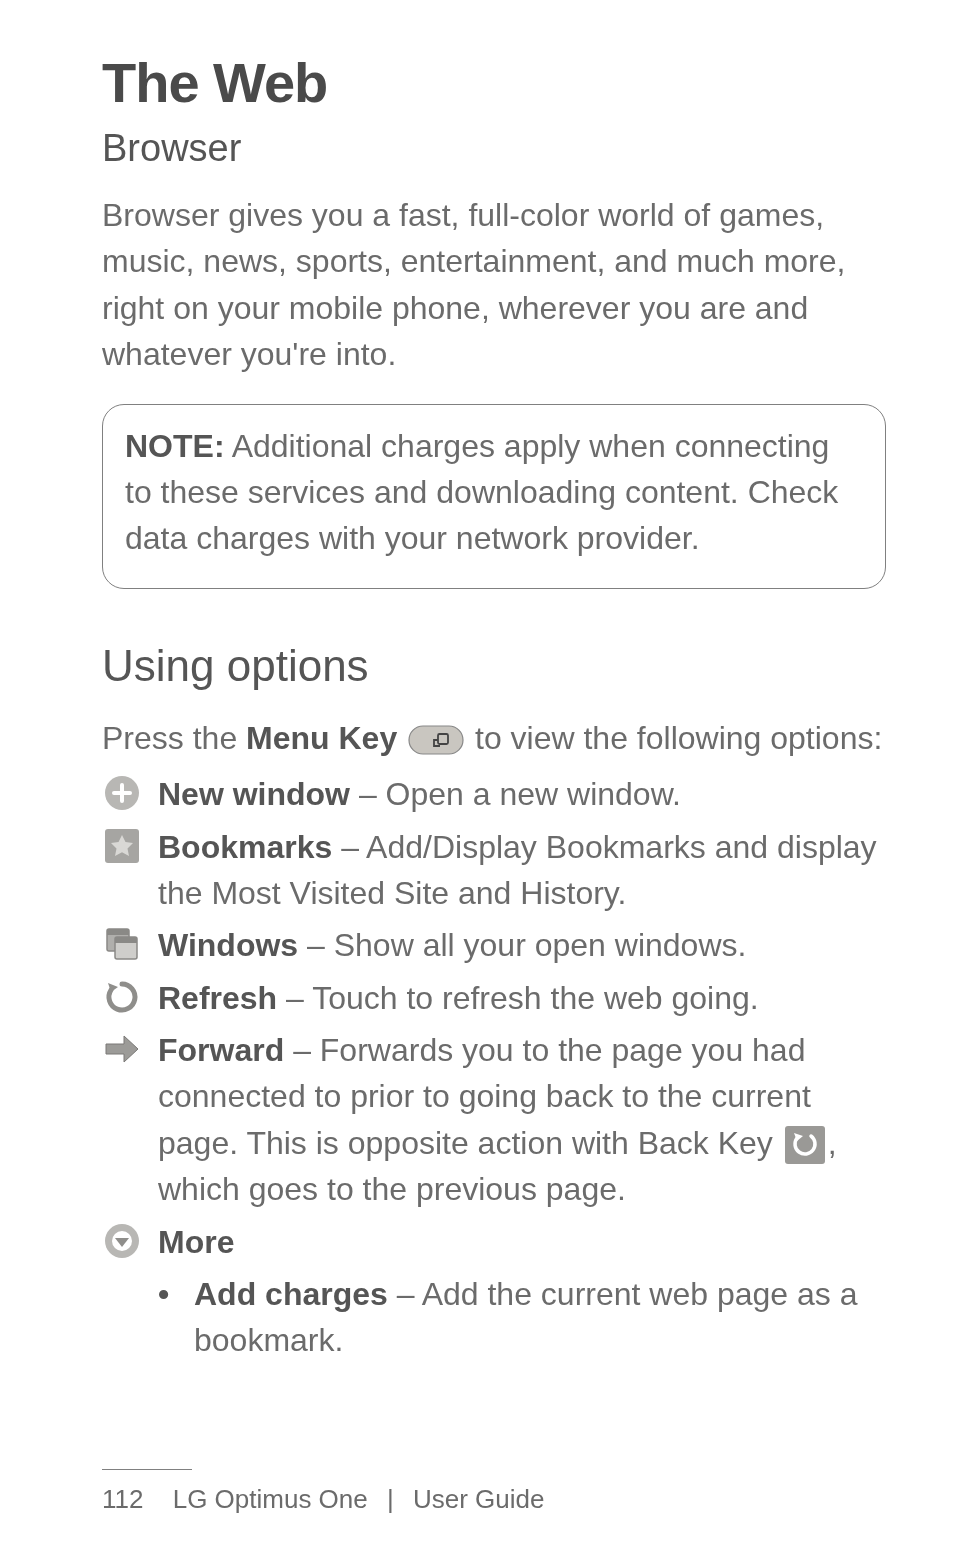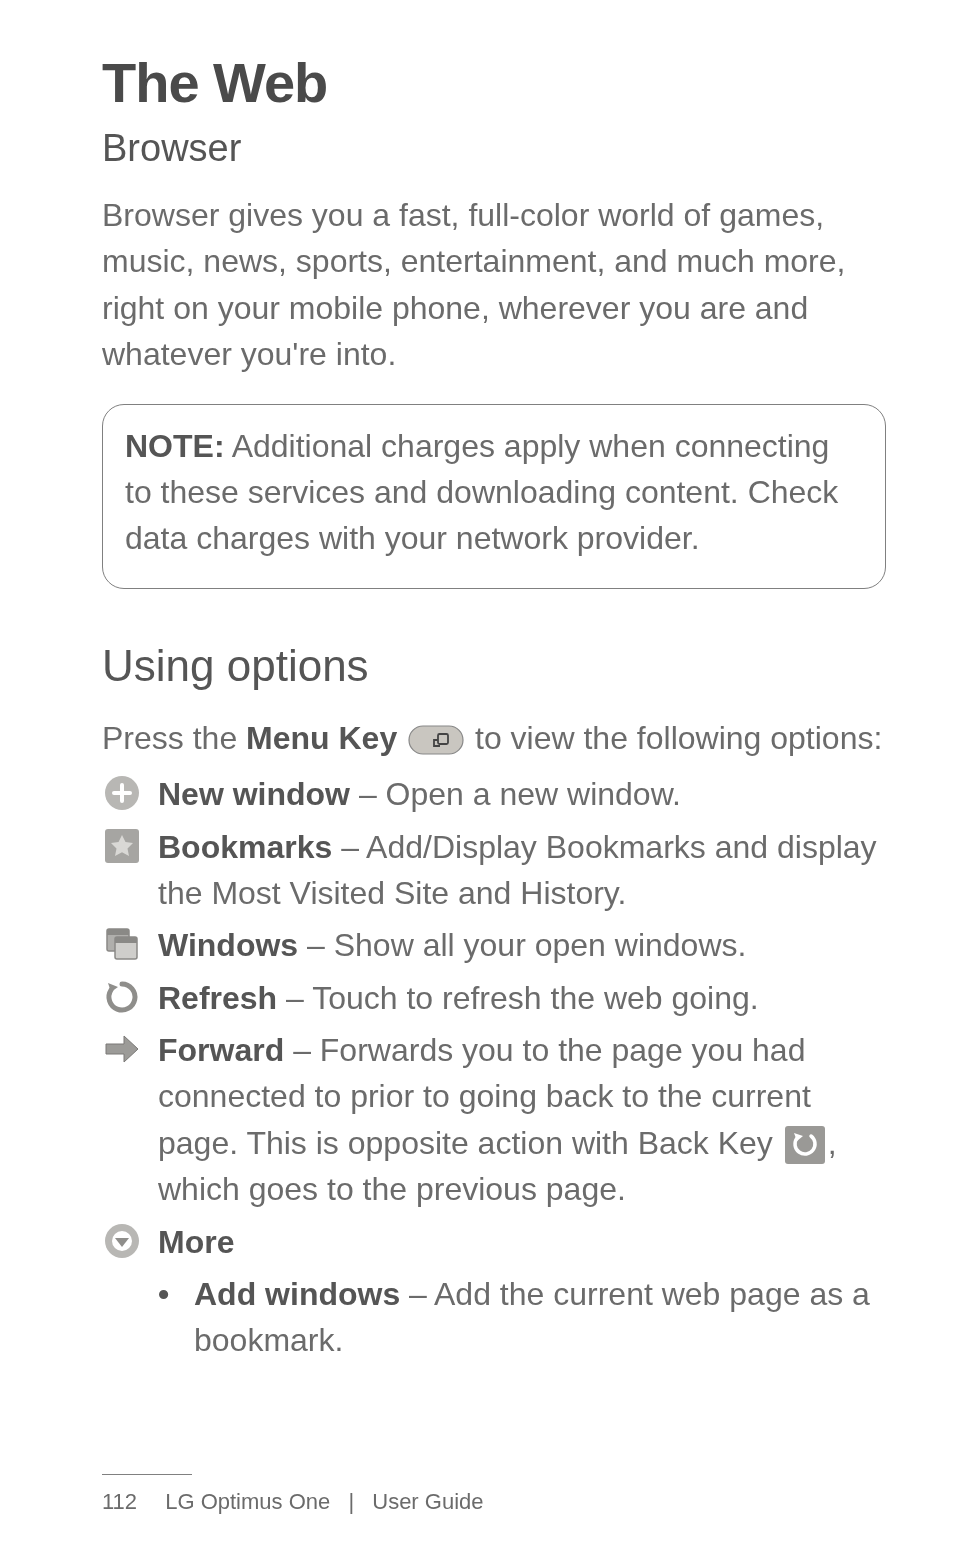--- a/index.html
+++ b/index.html
@@ -123,21 +123,21 @@
     left: 68px;
     right: 68px;
   }
   .footer-rule {
     width: 90px;
     border: none;
     border-top: 1.5px solid #808080;
     margin: 0 0 14px 0;
   }
   .footer-text {
-    font-size: 22px;
+    font-size: 26px;
     color: #6b6b6b;
     font-weight: 300;
   }
   .footer-pagenum {
     display: inline-block;
     margin-right: 22px;
   }
   .footer-sep {
     margin: 0 12px;
   }
@@ -240,21 +240,21 @@
           <path d="M12 16 L26 16 L19 25 Z" fill="#8f8e8b"></path>
         </svg>
       </span>
       <span class="label">More</span>
     </li>
 
   </ul>
 
   <ul class="sub-list">
     <li class="sub-item">
-      <span class="label bold">Add windows</span><span> – Add the current web page as a bookmark.</span>
+      <span class="label bold">Add charges</span><span> – Add the current web page as a bookmark.</span>
     </li>
   </ul>
 
   <div class="footer">
     <hr class="footer-rule">
     <div class="footer-text">
       <span class="footer-pagenum">112</span>
       <span>LG Optimus One</span>
       <span class="footer-sep">|</span>
       <span>User Guide</span>

